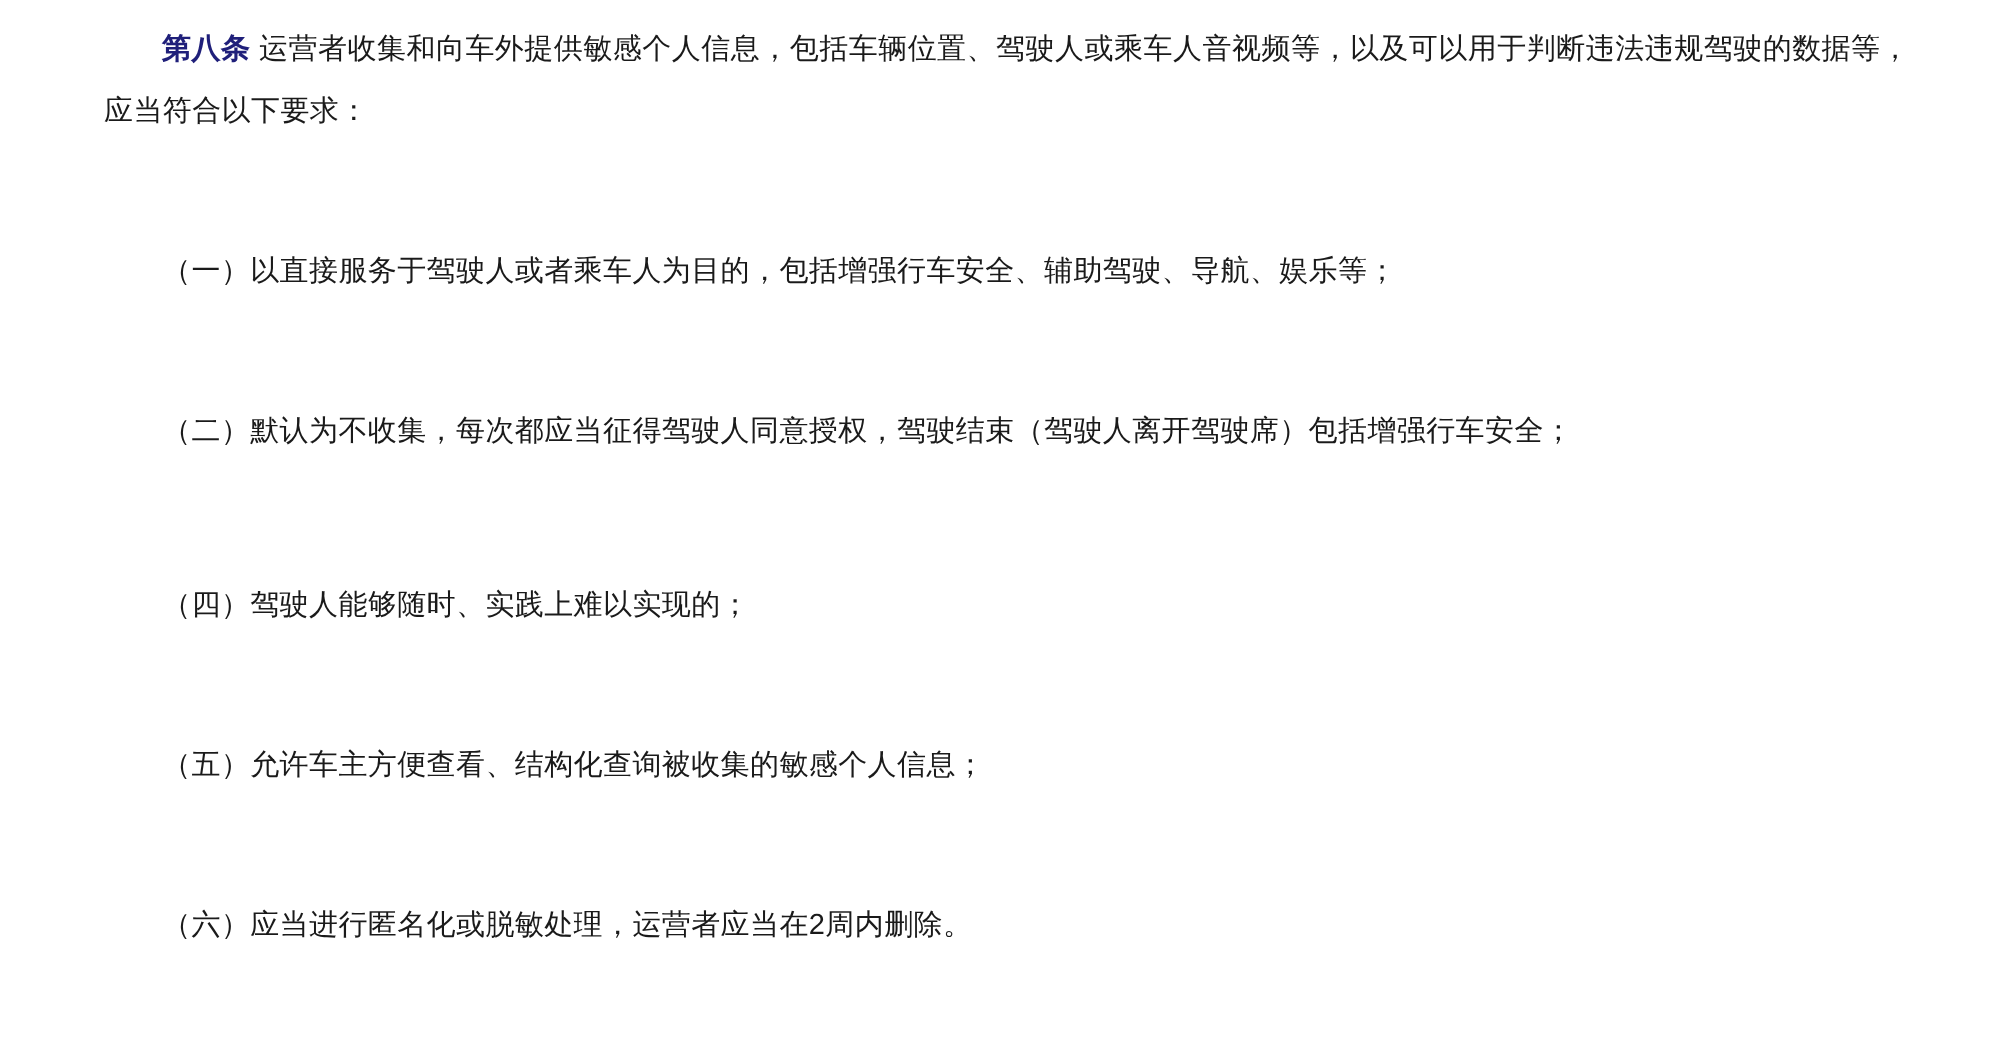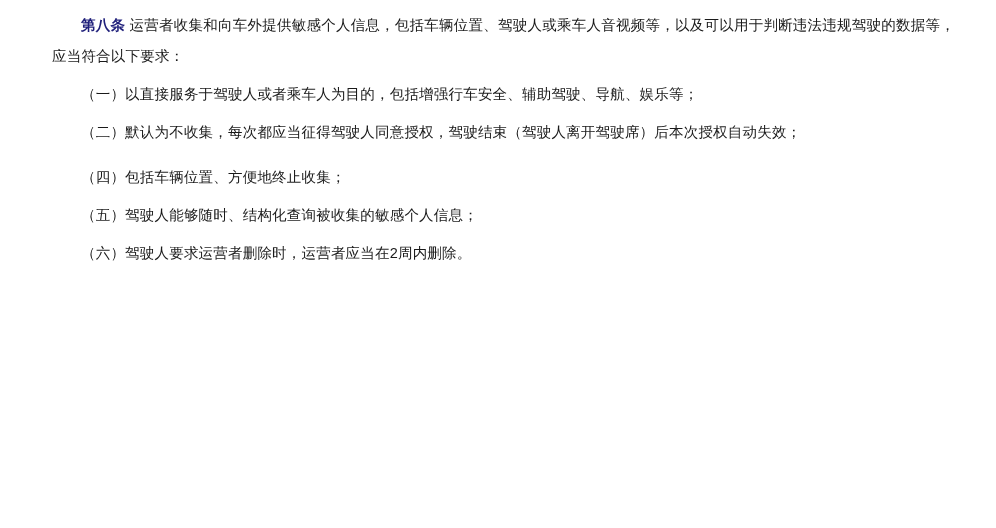--- a/index.html
+++ b/index.html
@@ -26,56 +26,57 @@
     text-align: justify;
     text-justify: inter-ideograph;
     margin: 0 0 0 0;
     letter-spacing: 0.2px;
   }
   .para.indent {
     text-indent: 2em;
   }
   .para.item {
     text-indent: 2em;
+    margin-top: 42px;
   }
   .article-label {
     font-weight: bold;
     color: #1f1f7a;
   }
   .spacer-block { height: 7px; }
 </style>
 </head>
 <body>
 
 <div class="page">
 
   <p class="para indent"><span class="article-label">第八条</span><span> 运营者收集和向车外提供敏感个人信息，包括车辆位置、驾驶人或乘车人音视频等，以及可以用于判断违法违规驾驶的数据等，应当符合以下要求：</span></p>
 
   <div class="spacer-block"></div>
 
   <p class="para item"><span>（一）以直接服务于驾驶人或者乘车人为目的，包括增强行车安全、辅助驾驶、导航、娱乐等；</span></p>
 
   <div class="spacer-block"></div>
 
-  <p class="para item"><span>（二）默认为不收集，每次都应当征得驾驶人同意授权，驾驶结束（驾驶人离开驾驶席）后本次授权自动失效；</span></p>
+  <p class="para item"><span>（二）默认为不收集，每次都应当征得驾驶人同意授权，驾驶结束（驾驶人离开驾驶席）包括增强行车安全；</span></p>
 
   <div class="spacer-block"></div>
 
 
   <div class="spacer-block"></div>
 
-  <p class="para item"><span>（四）包括车辆位置、方便地终止收集；</span></p>
+  <p class="para item"><span>（四）驾驶人能够随时、实践上难以实现的；</span></p>
 
   <div class="spacer-block"></div>
 
-  <p class="para item"><span>（五）驾驶人能够随时、结构化查询被收集的敏感个人信息；</span></p>
+  <p class="para item"><span>（五）允许车主方便查看、结构化查询被收集的敏感个人信息；</span></p>
 
   <div class="spacer-block"></div>
 
-  <p class="para item"><span>（六）驾驶人要求运营者删除时，运营者应当在2周内删除。</span></p>
+  <p class="para item"><span>（六）应当进行匿名化或脱敏处理，运营者应当在2周内删除。</span></p>
 
   <div class="spacer-block"></div>
 
 
   <div class="spacer-block"></div>
 
 
 </div>
 
 </body></html>

